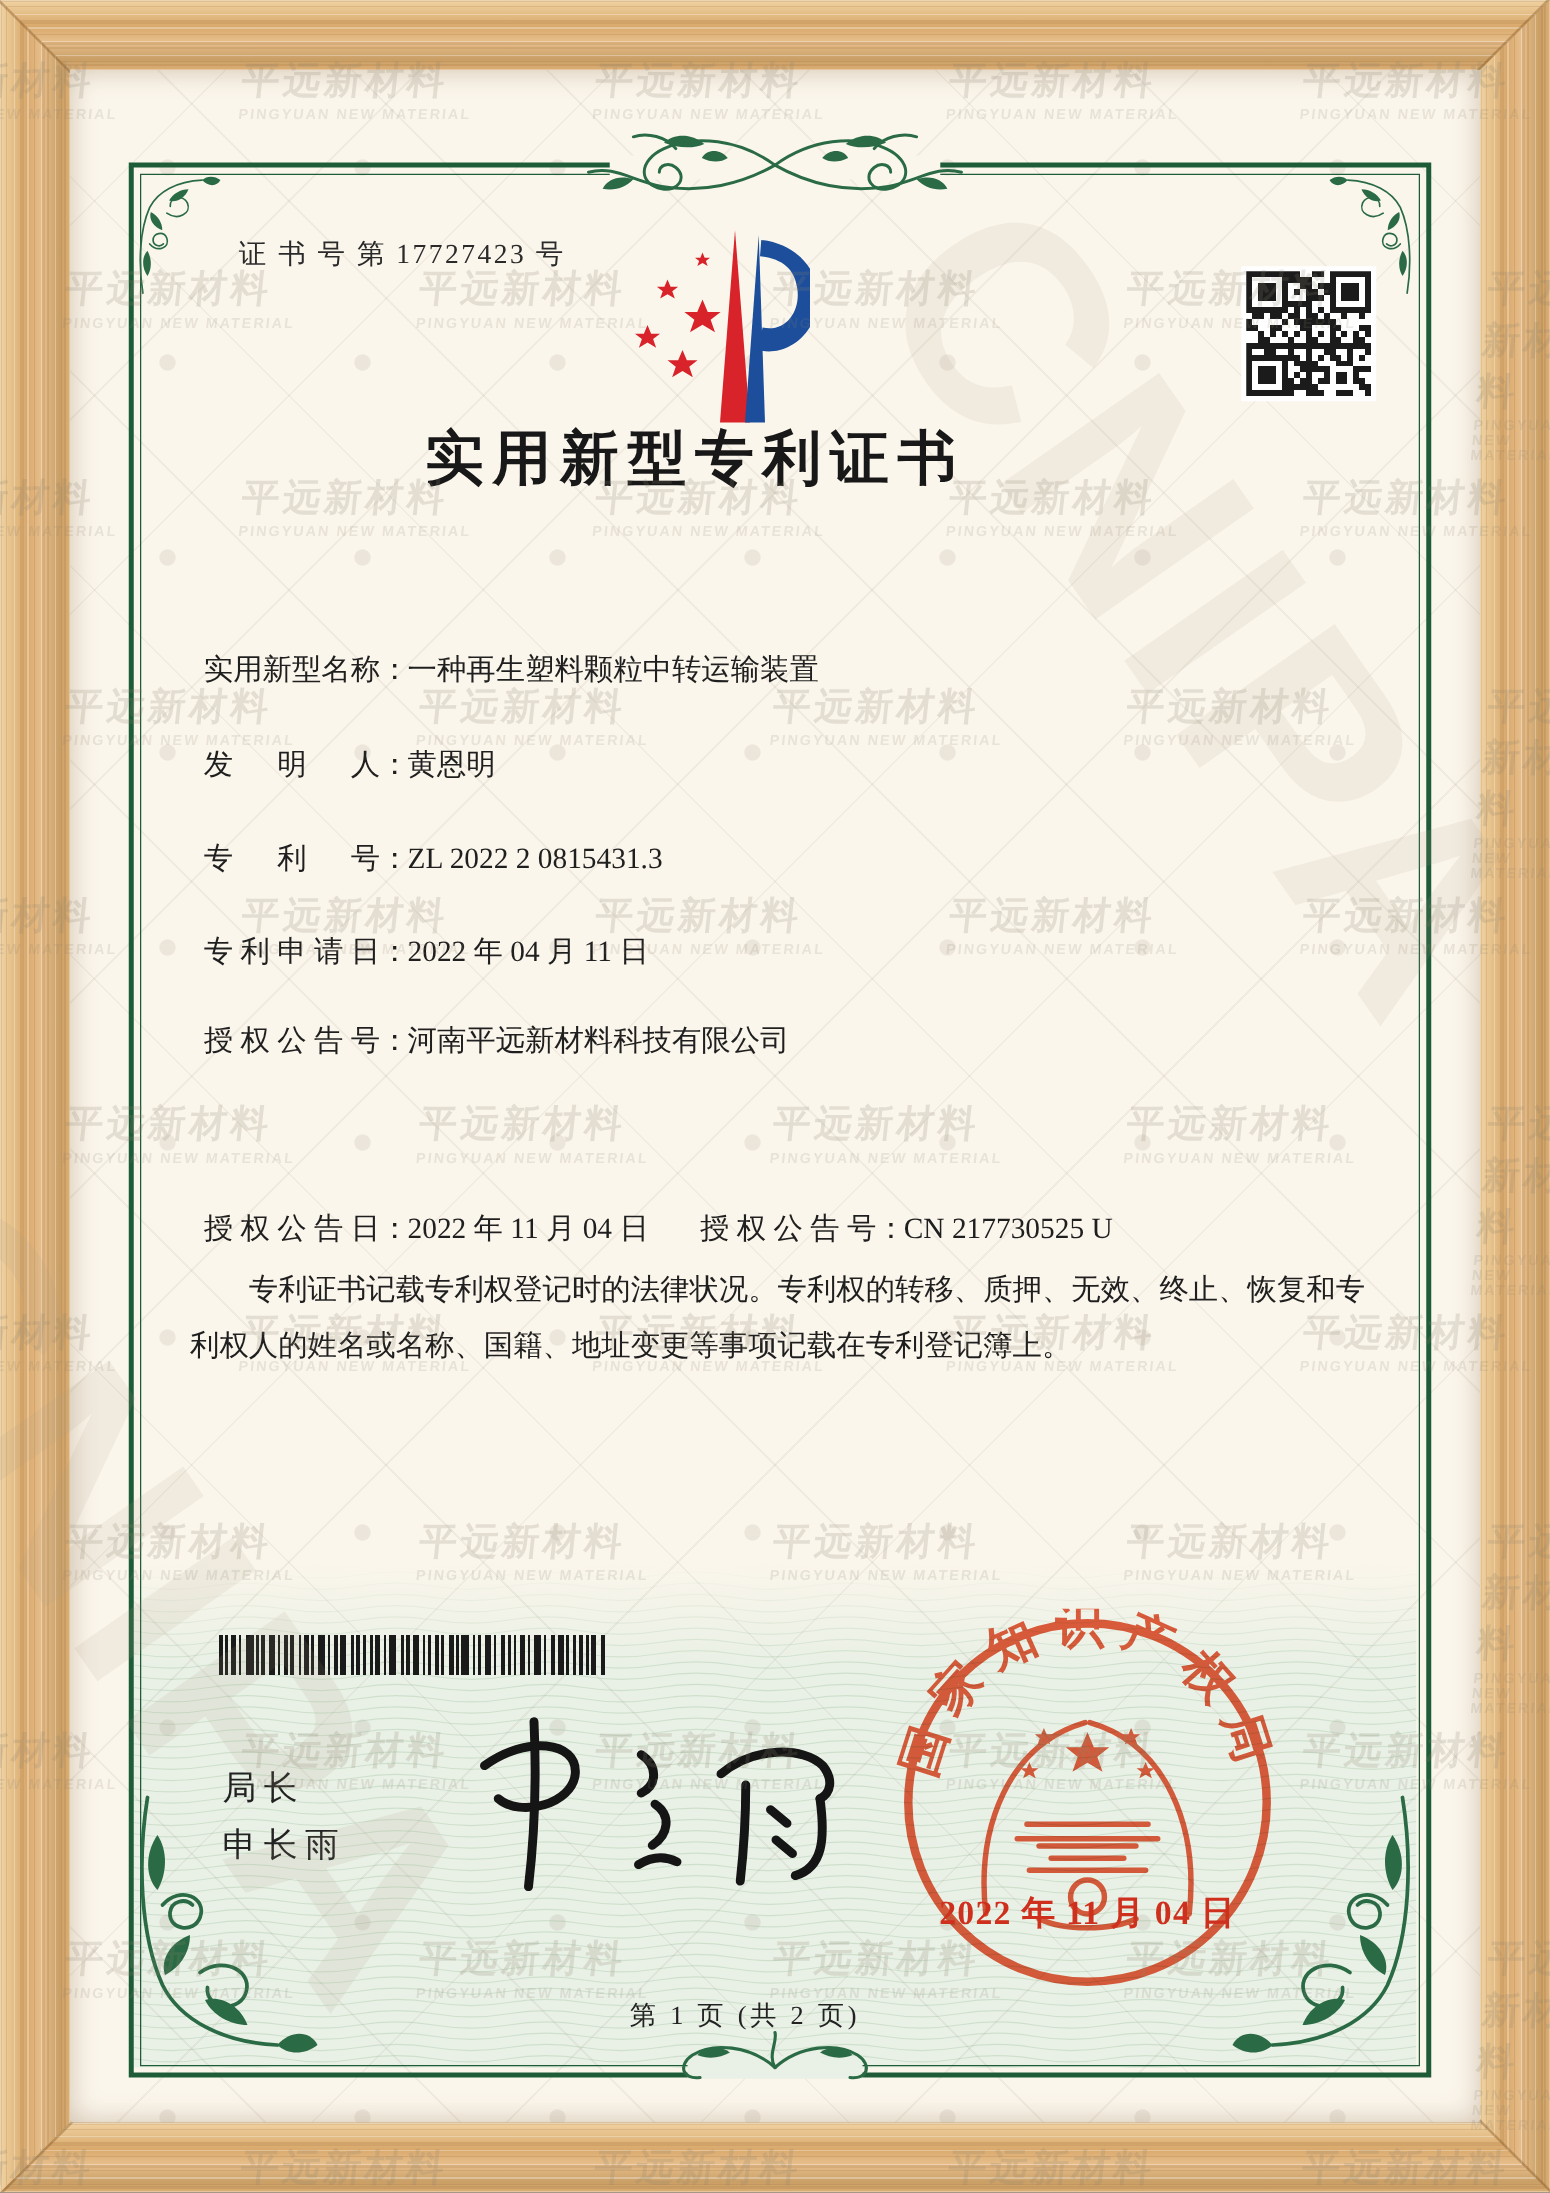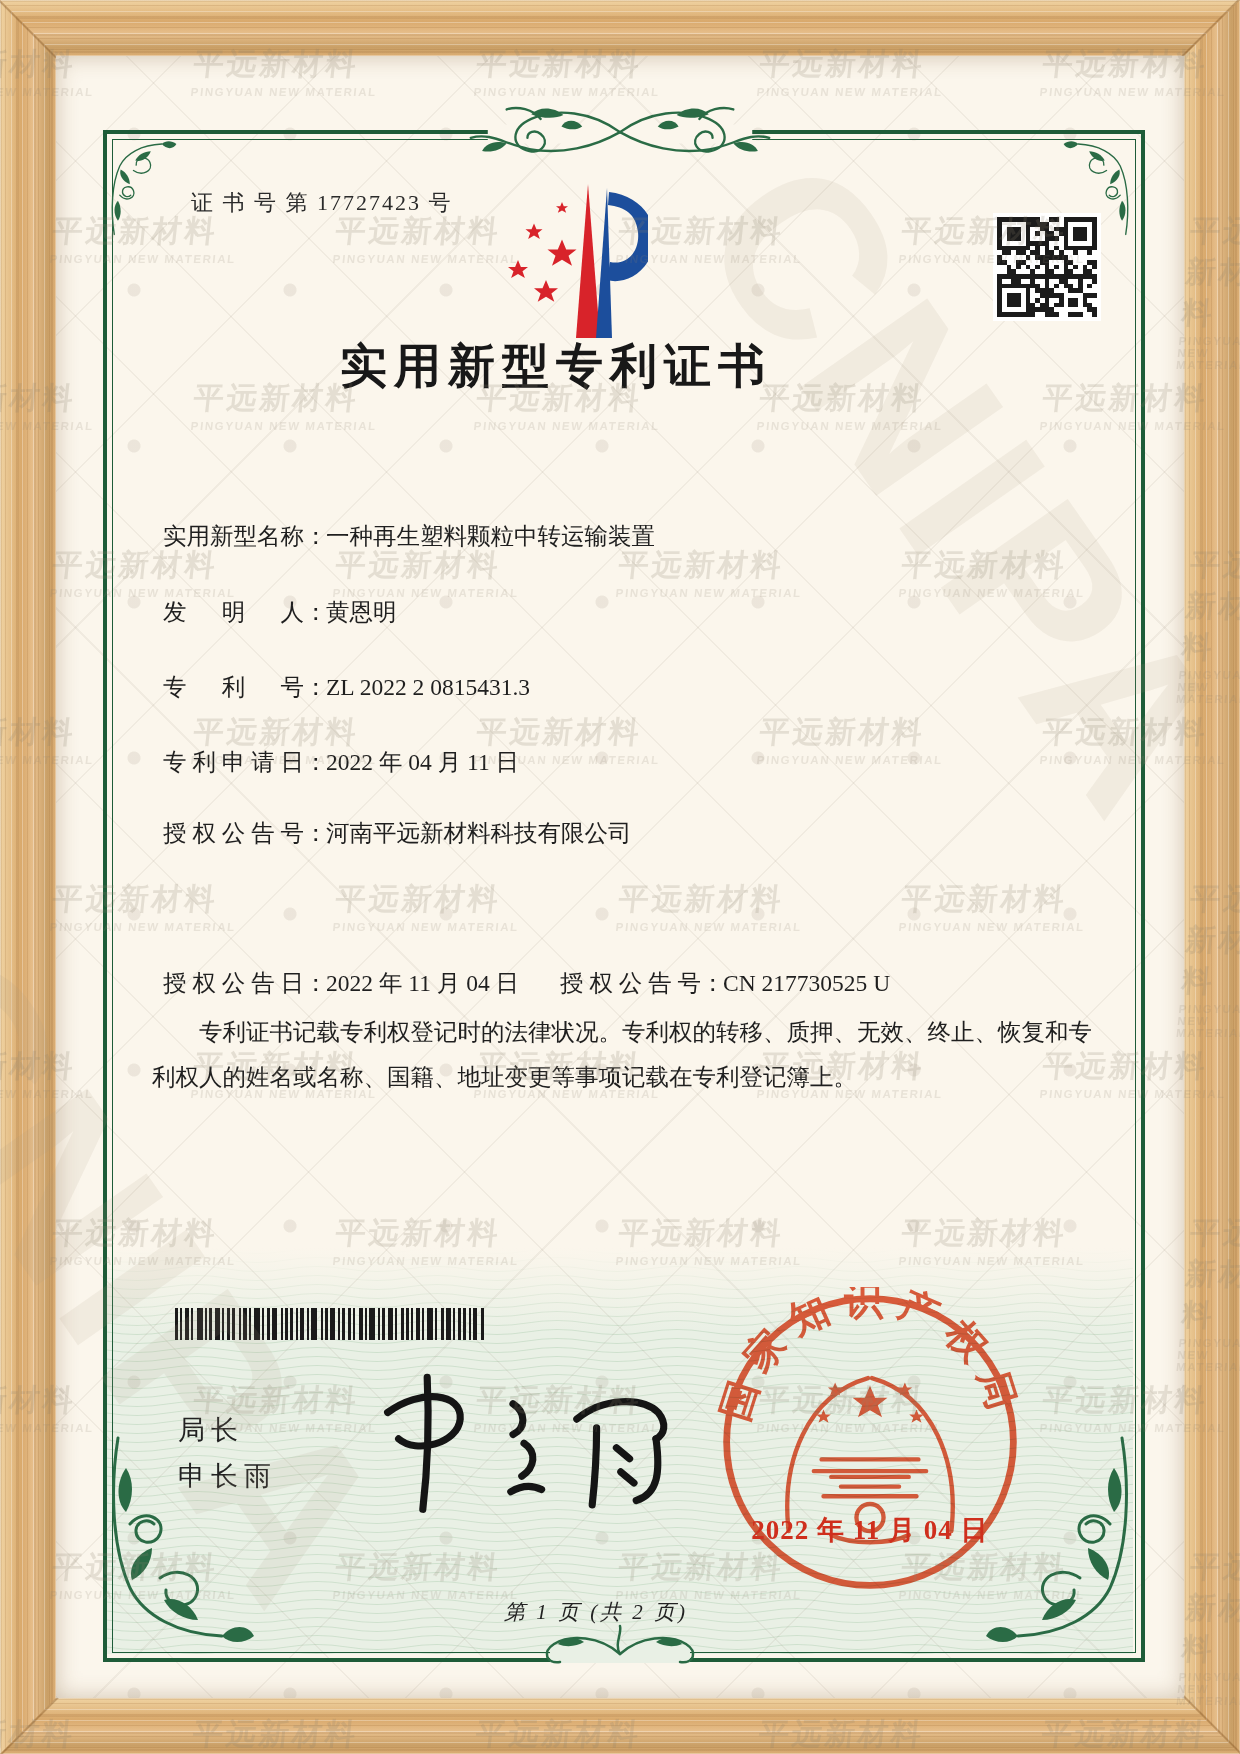--- a/index.html
+++ b/index.html
@@ -66,21 +66,21 @@
   .logo{left:432px;top:124px;line-height:0;}
 
   .barcode{left:119px;top:1252px;line-height:0;}
   .director{left:122px;top:1356px;font-size:27px;letter-spacing:6px;color:#222;}
   .dname{left:122px;top:1402px;font-size:27px;letter-spacing:6px;color:#222;}
   .sig{left:292px;top:1312px;line-height:0;}
 
   .seal{left:659px;top:1231px;width:310px;height:310px;mix-blend-mode:multiply;opacity:.92;line-height:0;}
   .sealdate{left:659px;top:1456px;width:310px;text-align:center;font-size:27px;color:#cf2f1d;
             font-weight:bold;letter-spacing:1px;z-index:11;}
-  .pageinfo{left:0;top:1542px;width:1080px;text-align:center;font-size:21px;letter-spacing:3px;color:#222;font-style:italic;}
+  .pageinfo{left:0;top:1542px;width:1080px;text-align:center;font-size:21px;letter-spacing:3px;color:#222;}
   .contnote{left:0;top:1608px;width:1080px;text-align:center;font-size:22px;letter-spacing:4px;color:#222;}
 
   
   .wmlayer{position:absolute;inset:0;z-index:30;pointer-events:none;overflow:hidden;}
   .wm{position:absolute;transform:skewX(-6deg);}
   .wm-cn{font:700 30px "Liberation Sans",sans-serif;letter-spacing:3px;color:rgba(140,128,110,.20);}
   .wm-en{font:700 11.5px "Liberation Sans",sans-serif;letter-spacing:1.6px;color:rgba(140,128,110,.17);margin-top:1px;}
   .wm-big{position:absolute;font:700 225px "Liberation Sans",sans-serif;letter-spacing:10px;
           color:rgba(175,158,128,.12);transform:rotate(55deg);white-space:nowrap;}
 </style>

